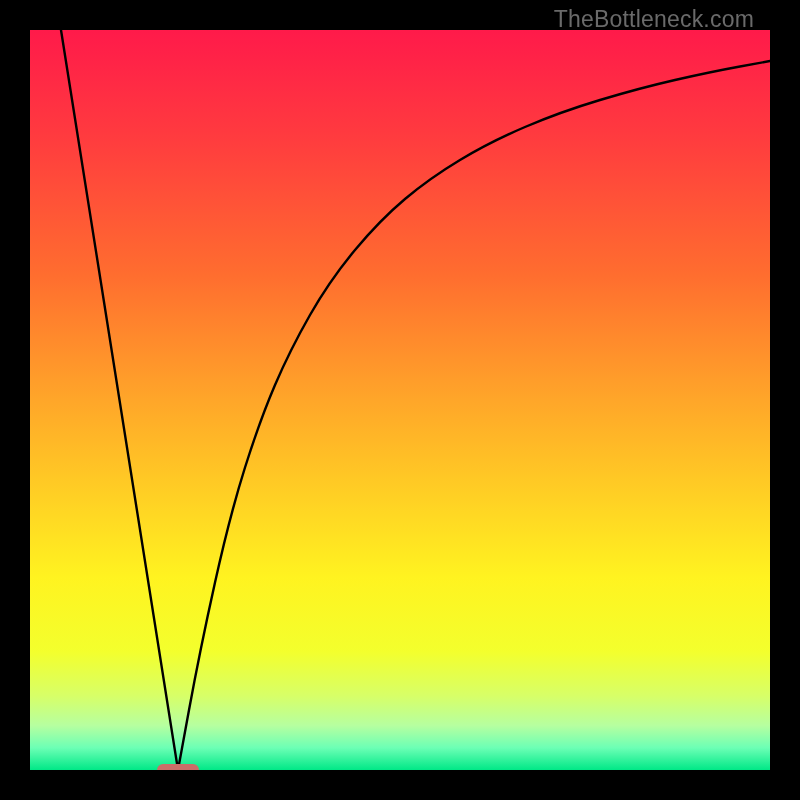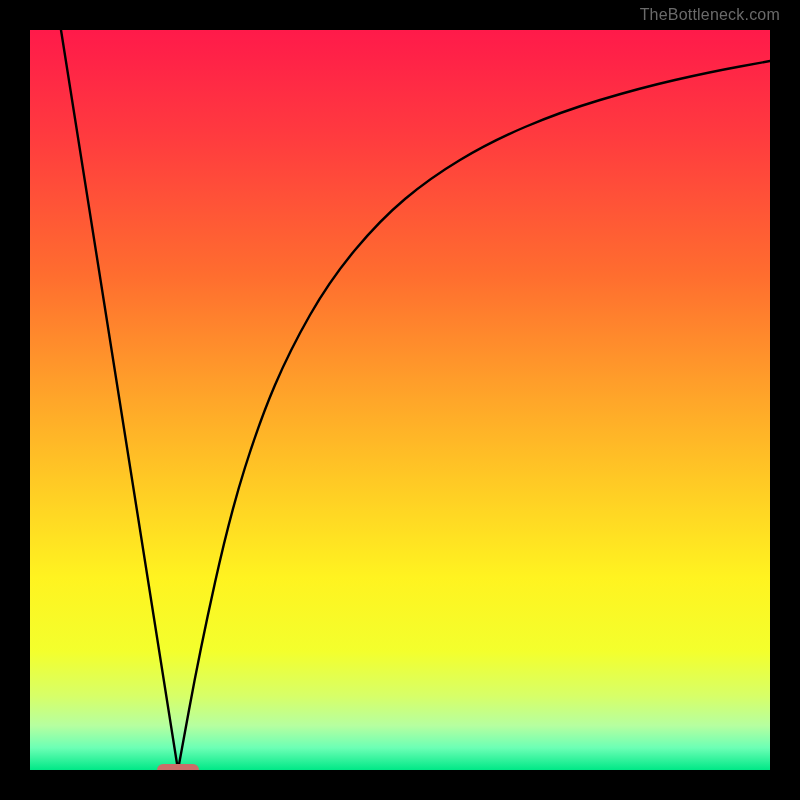--- a/index.html
+++ b/index.html
@@ -36,23 +36,23 @@
   }
   .marker {
     position: absolute;
     height: 12px;
     border-radius: 6px;
     background: #cb6e68;
   }
   .watermark {
     position: absolute;
     top: 6px;
-    right: 20px;
+    right: 46px;
     font-family: Arial, Helvetica, sans-serif;
-    font-size: 16px;
+    font-size: 23px;
     color: #6a6a6a;
     letter-spacing: 0.2px;
     user-select: none;
   }
 </style>
 </head>
 <body>
 
 <div class="frame">
   <div class="watermark">TheBottleneck.com</div>

